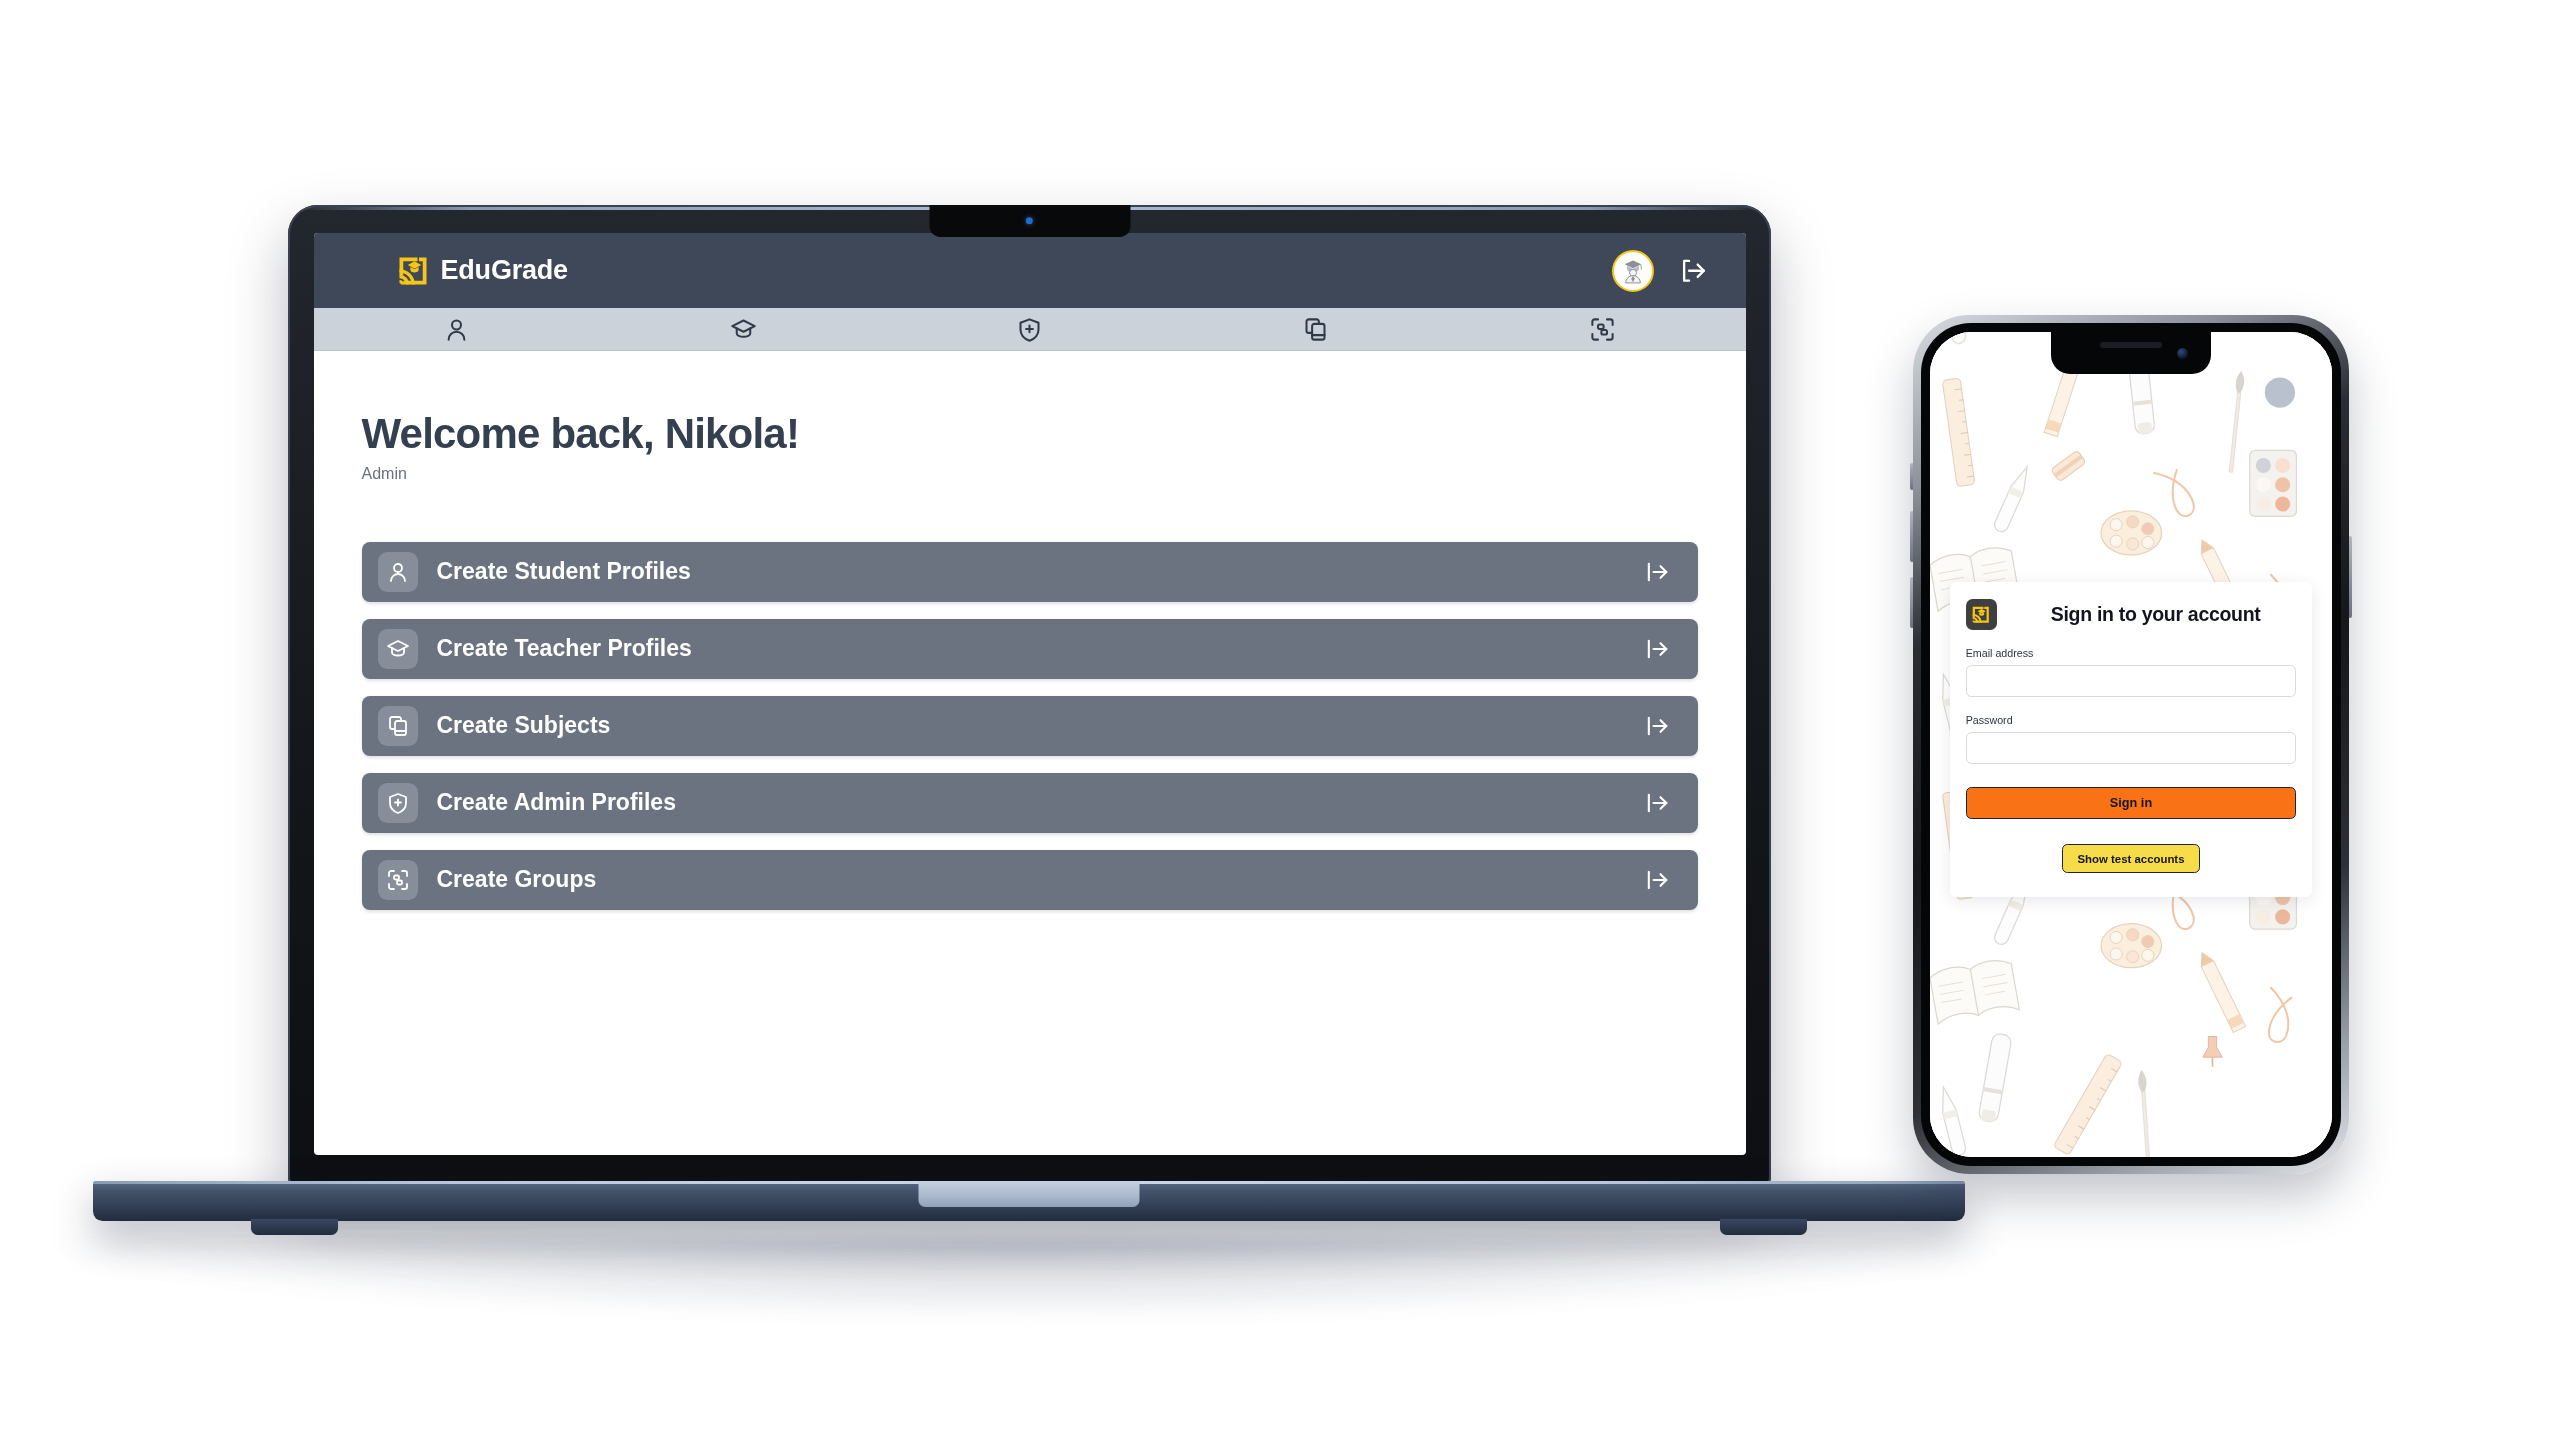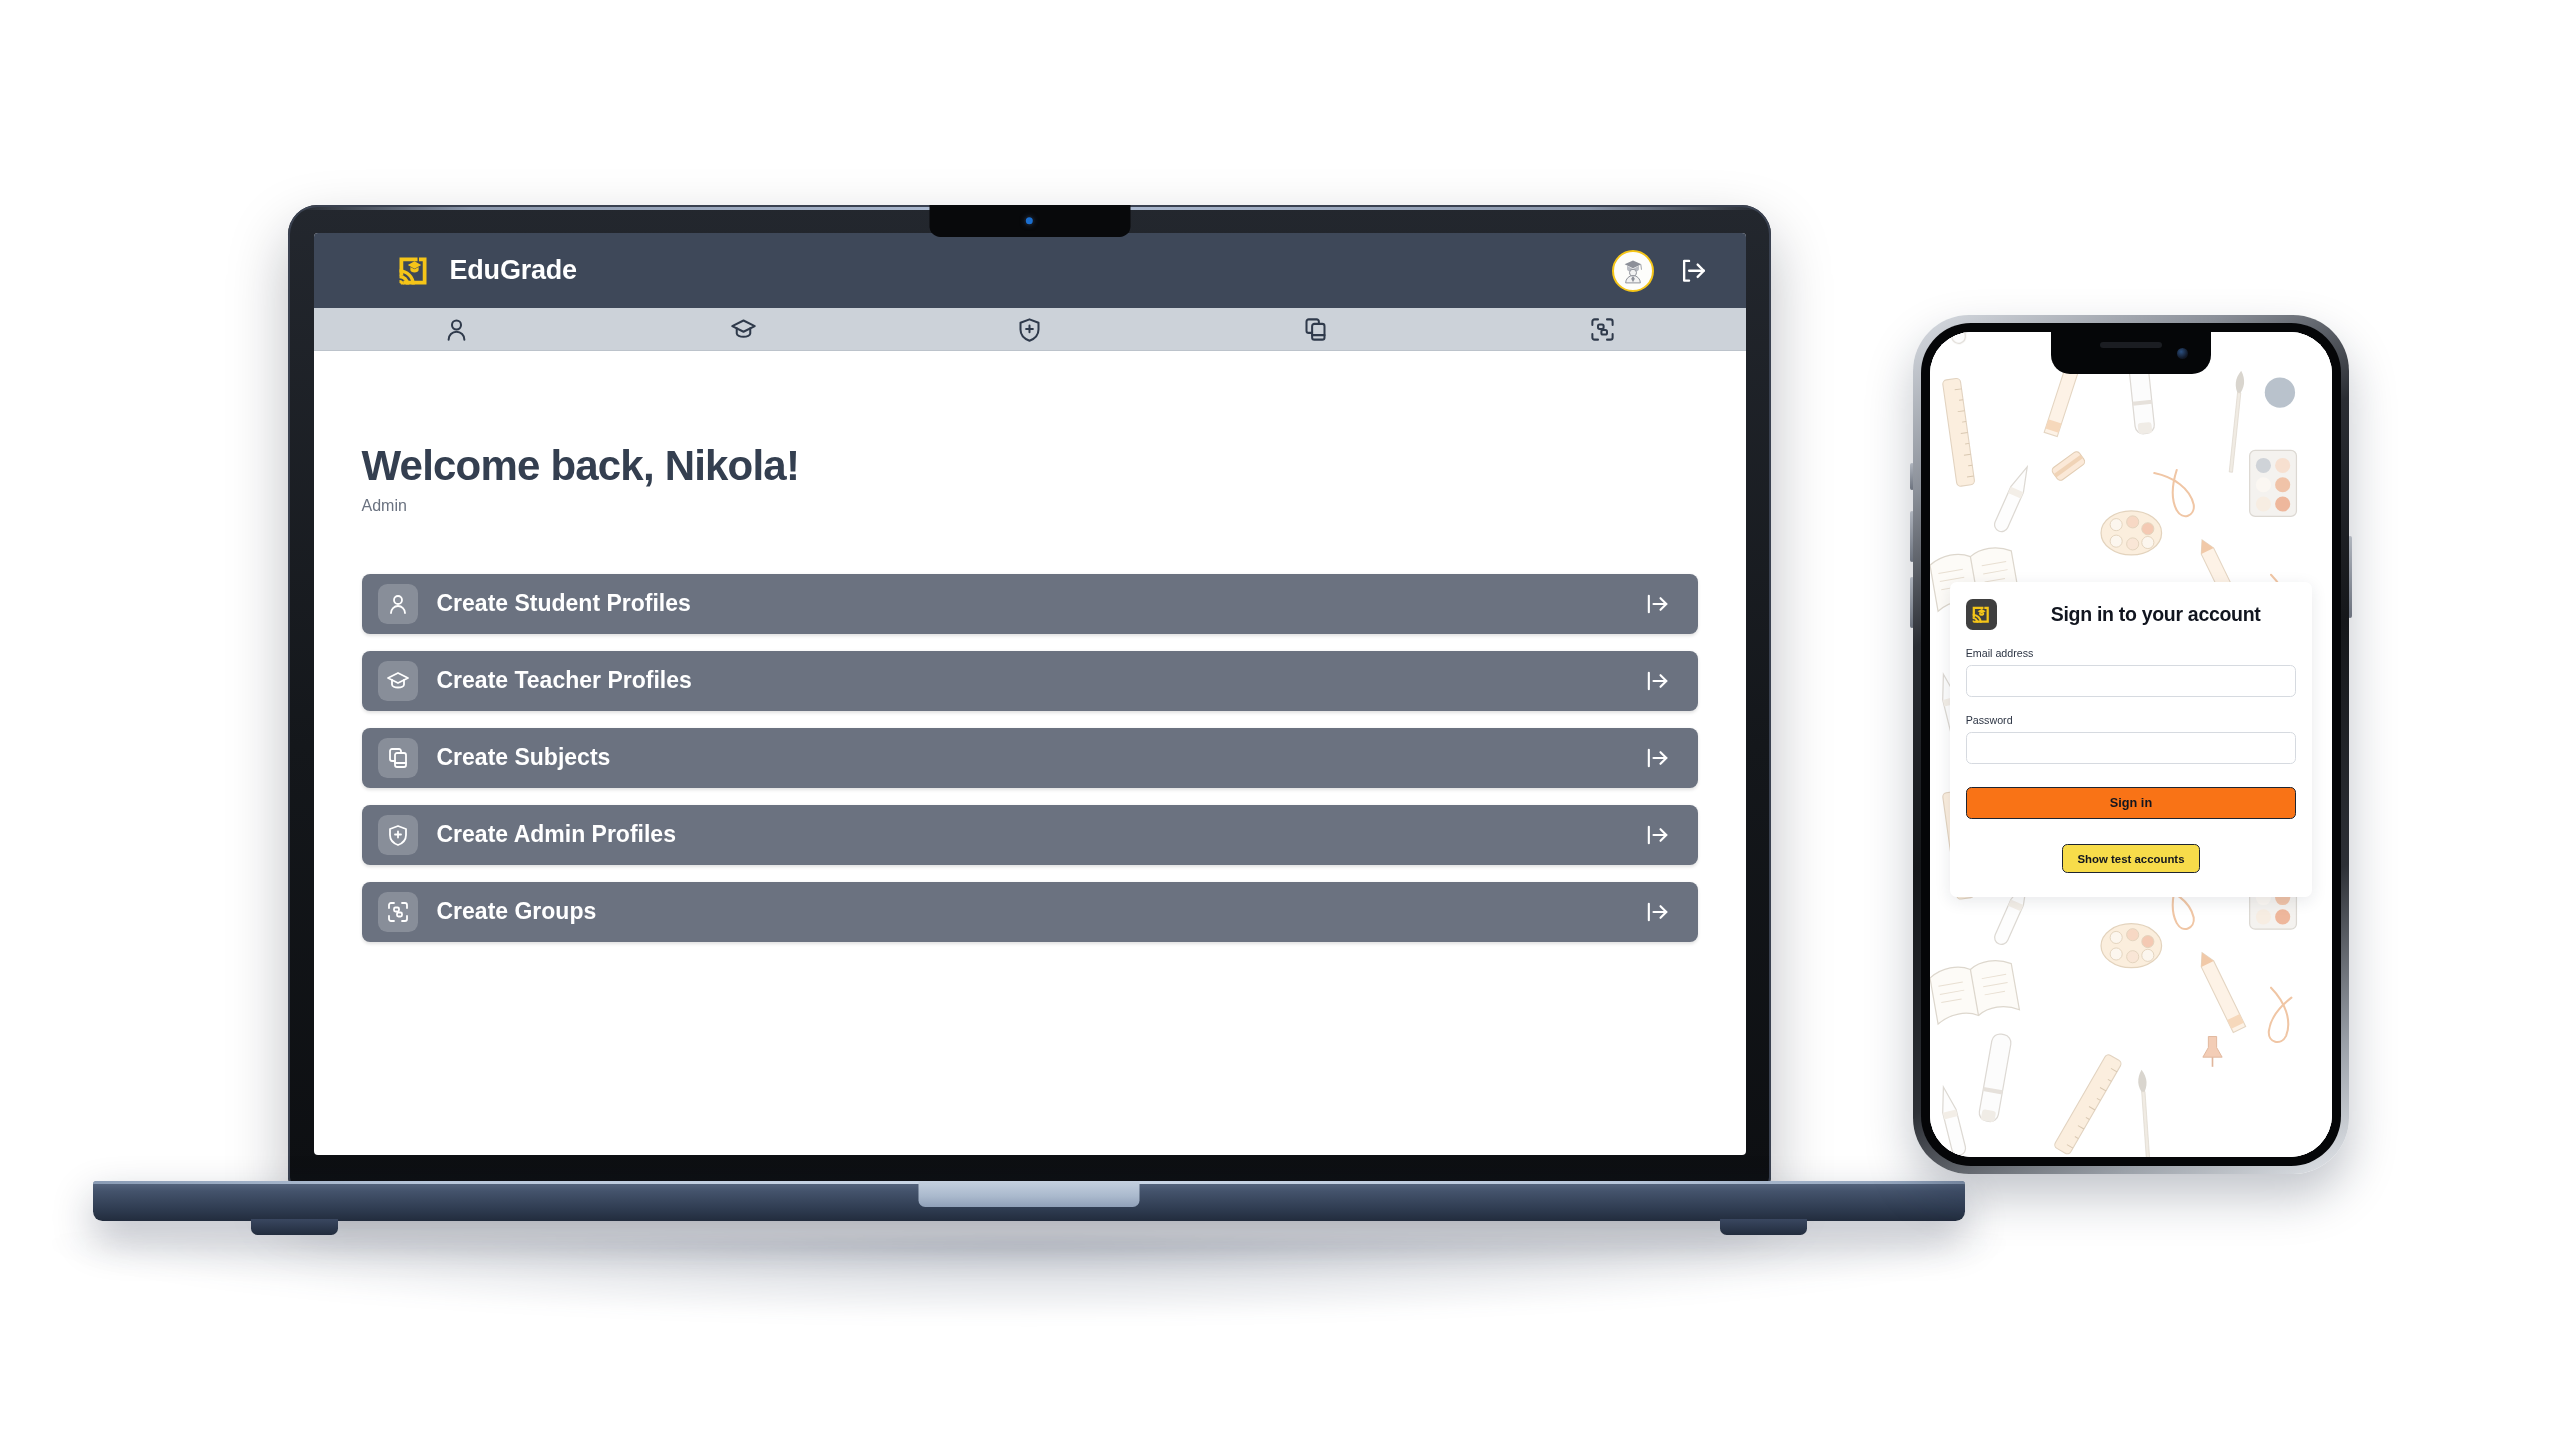--- a/index.html
+++ b/index.html
@@ -37,21 +37,21 @@
   .screen {
     position:absolute; left:25.5px; top:28px; width:1432px; height:922px;
     background:#ffffff; overflow:hidden; border-radius:4px;
   }
 
   
   .app-header {
     height: 75px; background:#3e4859; display:flex; align-items:center;
     padding: 0 38px 0 81px; justify-content:space-between;
   }
-  .brand { display:flex; align-items:center; gap:19px; }
+  .brand { display:flex; align-items:center; gap:10px; }
   .brand-logo { width:36px; height:36px; display:block; }
   .brand-name { color:#ffffff; font-size:27px; font-weight:700; letter-spacing:-0.2px; }
   .header-right { display:flex; align-items:center; gap:24px; }
   .avatar {
     width:42px; height:42px; border-radius:50%;
     background:#fdfdfb; border:2.7px solid #f5c518;
     display:flex; align-items:center; justify-content:center;
   }
   .logout-icon { width:29.5px; height:29.5px; }
 
@@ -60,21 +60,21 @@
     height: 43px; background:#ccd2d9; display:flex; align-items:center;
     border-bottom:0.7px solid #bcc3cb;
   }
   .nav-item {
     flex:1; display:flex; align-items:center; justify-content:center; height:100%;
     cursor:pointer;
   }
   .nav-item svg { width:27px; height:27px; }
 
   
-  .app-main { padding: 59px 48px 0 48px; margin-top: 32px; }
+  .app-main { padding: 59px 48px 0 48px; }
   .page-title { font-size:42px; font-weight:800; color:#343f50; letter-spacing:-0.8px; }
   .page-sub { font-size:16px; color:#6a7280; margin-top:6.7px; }
 
   .cards { margin-top: 59px; display:flex; flex-direction:column; gap:17px; }
   .card {
     height:60px; background:#6b7280; border-radius:8px;
     display:flex; align-items:center; padding: 0 27px 0 16px;
     box-shadow: 0 1.3px 3.4px rgba(0,0,0,.12); cursor:pointer;
   }
   .card-icon-box {

